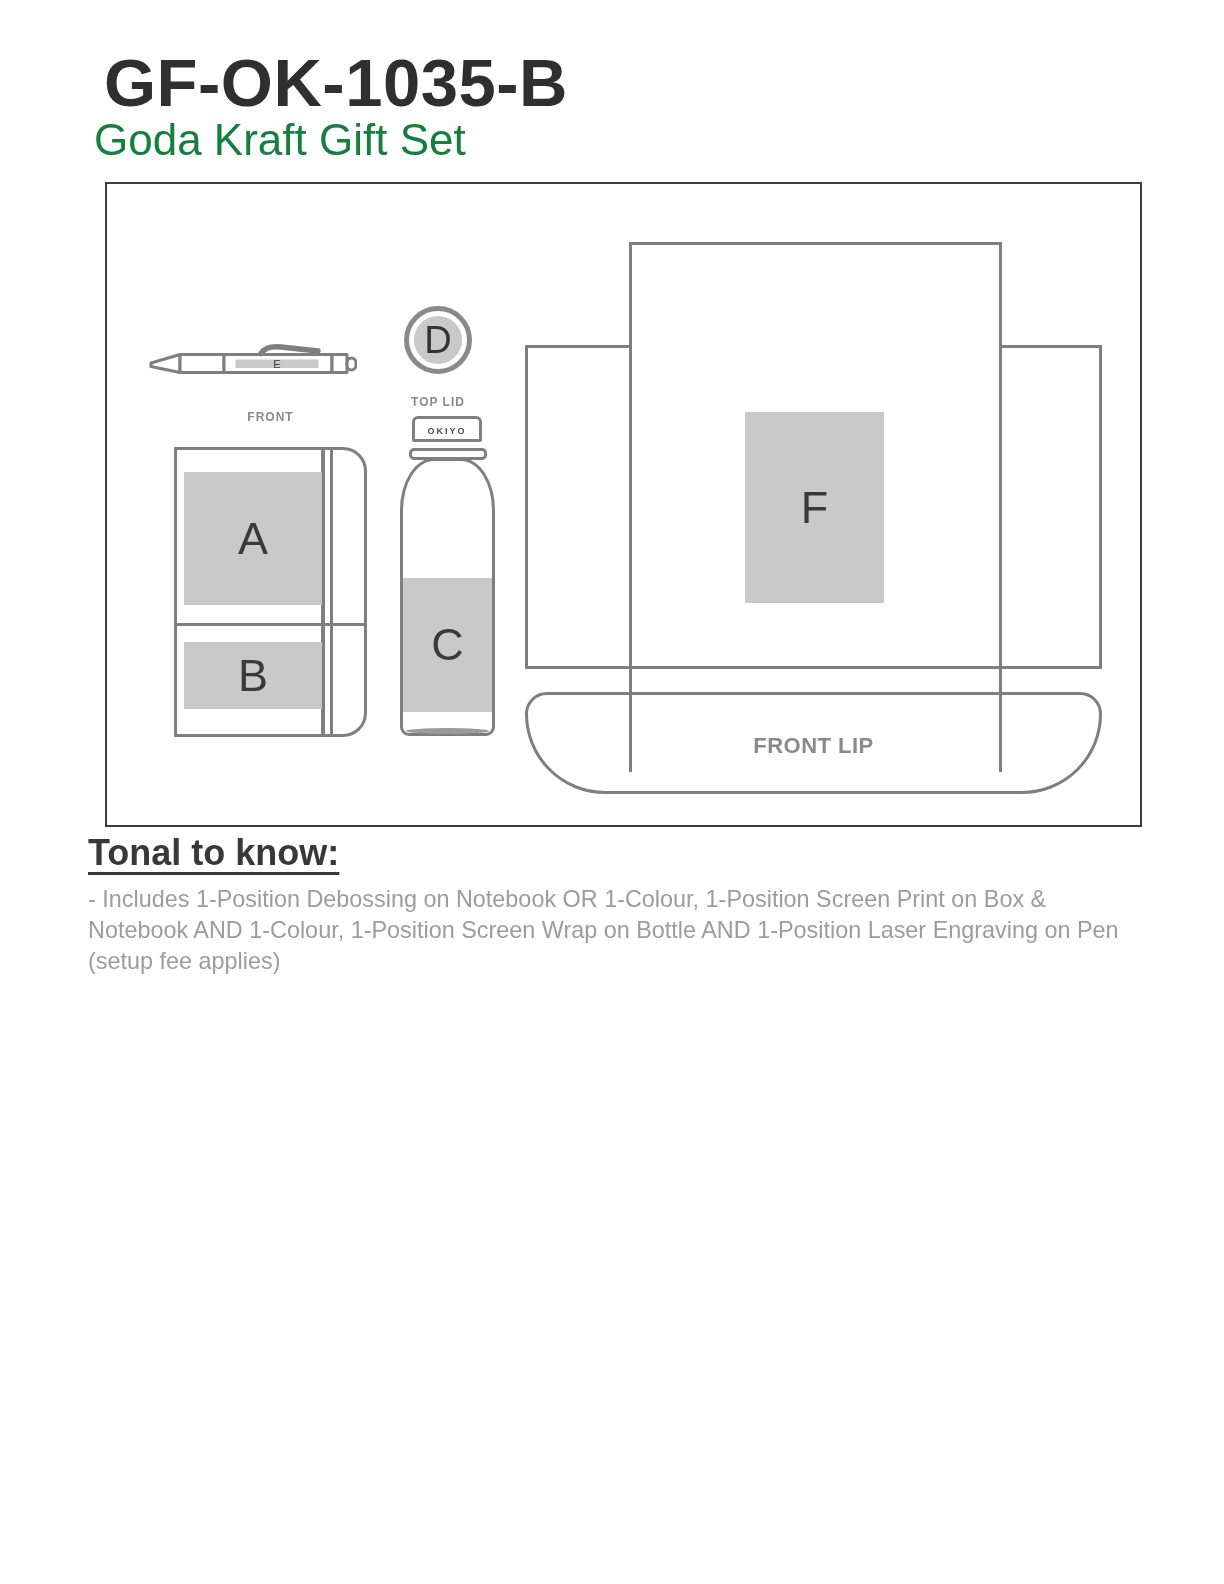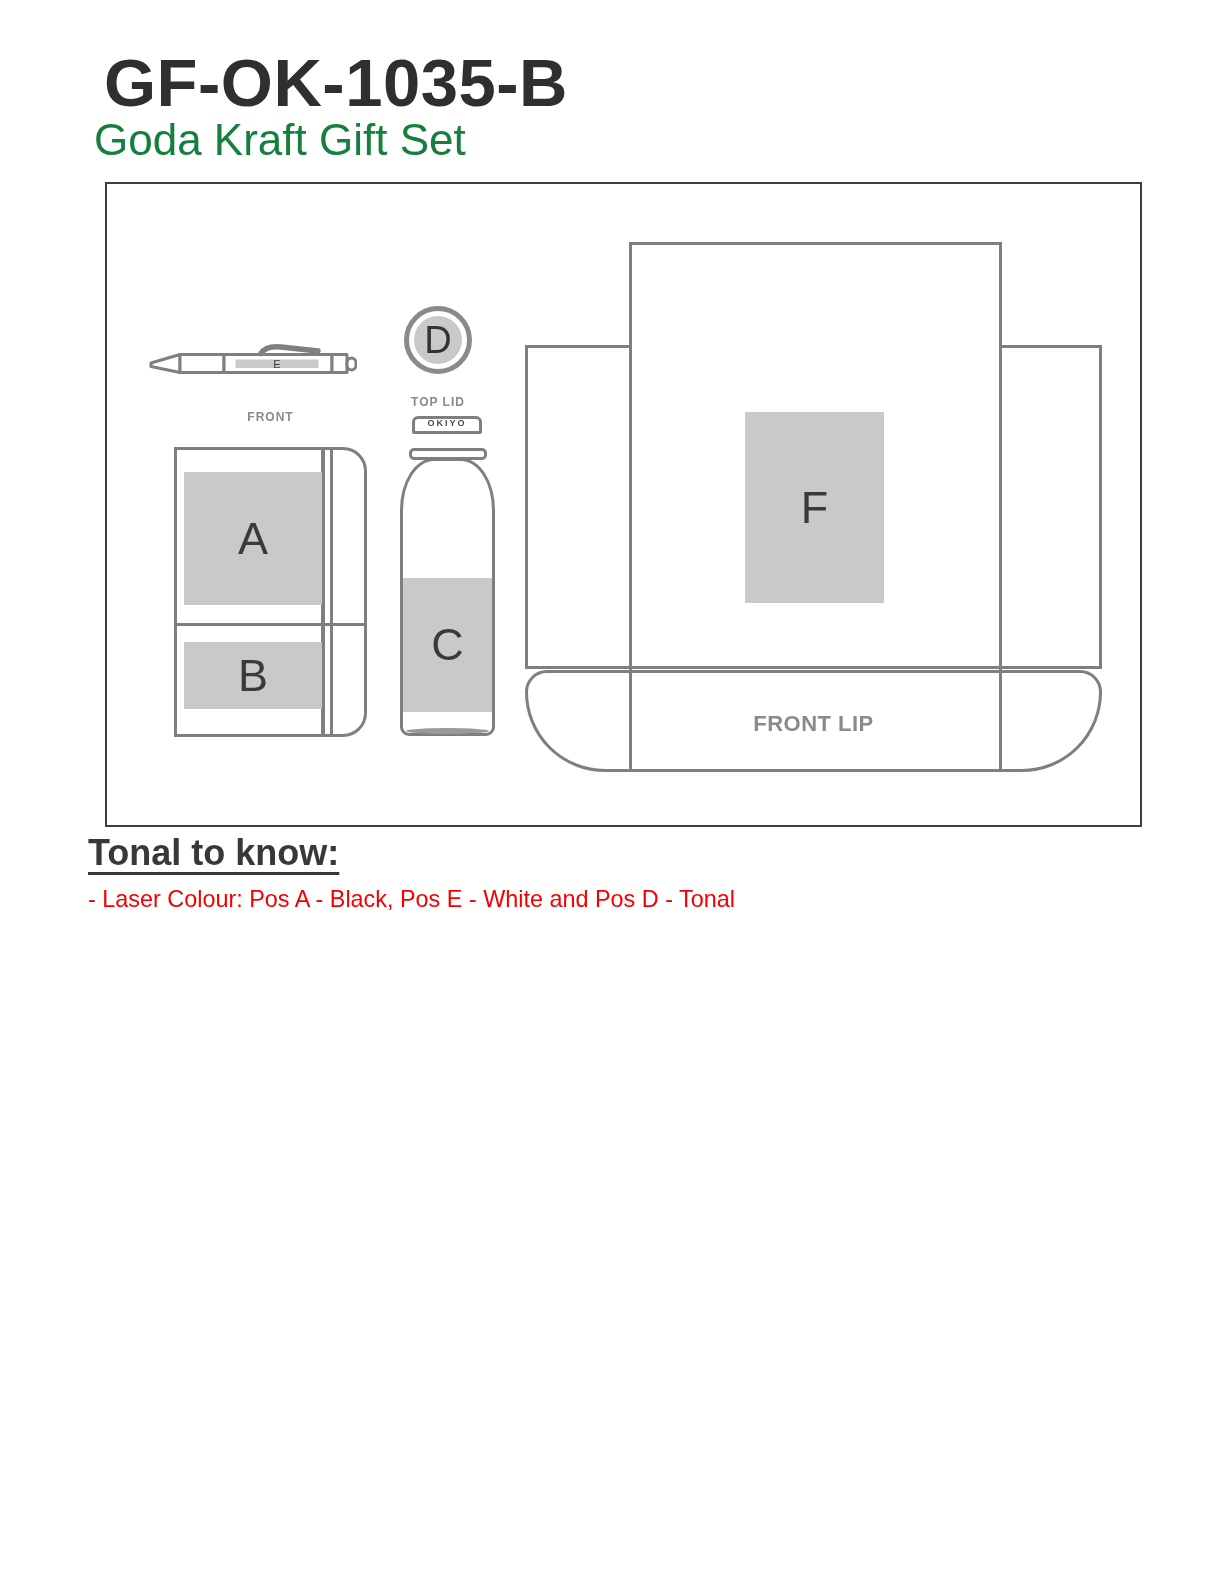--- a/index.html
+++ b/index.html
@@ -56,35 +56,35 @@
   .notebook{left:67px;top:263px;width:193px;height:290px;}
   .nb-back{left:0;top:0;width:193px;height:290px;border-radius:0 24px 24px 0;}
   .nb-front{left:0;top:0;width:150px;height:290px;}
   .nb-band{left:148px;top:0;width:11px;height:290px;}
   .nb-divider{left:0;top:176px;width:193px;height:3px;background:#7f7f7f;}
   .nb-a{left:10px;top:25px;width:138px;height:133px;}
   .nb-b{left:10px;top:195px;width:138px;height:67px;}
 
   
   .bt-cap{
-    left:305px;top:232px;width:70px;height:18px;border-radius:6px 6px 2px 2px;
+    left:305px;top:232px;width:70px;height:26px;border-radius:6px 6px 2px 2px;
     display:flex;align-items:flex-end;justify-content:center;padding-bottom:3px;text-align:center;
   }
   .bt-brand{font-size:9px;font-weight:700;letter-spacing:2px;color:#4a4a4a;}
   .bt-lip{left:302px;top:264px;width:78px;height:12px;border-radius:5px;}
   .bt-body{
     left:293px;top:274px;width:95px;height:278px;
     border-radius:34px 34px 9px 9px / 52px 52px 9px 9px;
   }
   .bt-c{left:296px;top:394px;width:89px;height:134px;}
   .bt-base{left:299px;top:544px;width:83px;height:6px;border-radius:50%;background:#9a9a9a;}
 
   
   .bx-lip{
-    left:418px;top:486px;width:577px;height:102px;
+    left:418px;top:508px;width:577px;height:102px;
     border-radius:26px 26px 95px 95px;
     display:flex;align-items:center;justify-content:center;
   }
   .bx-lip-label{
     color:#8a8a8a;font-size:22px;font-weight:700;letter-spacing:0.5px;padding-top:6px;
   }
   .bx-main{left:418px;top:161px;width:577px;height:324px;}
   .bx-flap{left:522px;top:58px;width:373px;height:106px;border-bottom:none;}
   .bx-vline-l{left:522px;top:161px;width:3px;height:427px;background:#7f7f7f;}
   .bx-vline-r{left:892px;top:161px;width:3px;height:427px;background:#7f7f7f;}
@@ -155,14 +155,14 @@
   <div class="abs outline bx-flap"></div>
   <div class="abs bx-vline-l"></div>
   <div class="abs bx-vline-r"></div>
   <div class="abs fillarea bx-f">F</div>
 
 </div>
 
 <div class="abs ntk-heading">Tonal to know:</div>
 
 <div class="abs notes">
-  <p class="note--red">- Laser Colour: Pos A - Black, Pos E - White and Pos D - Tonal</p>
+  <p class="note--gray">- Includes 1-Position Debossing on Notebook OR 1-Colour, 1-Position Screen Print on Box &amp; Notebook AND 1-Colour, 1-Position Screen Wrap on Bottle AND 1-Position Laser Engraving on Pen (setup fee applies)</p>
 </div>
 
 </body></html>

